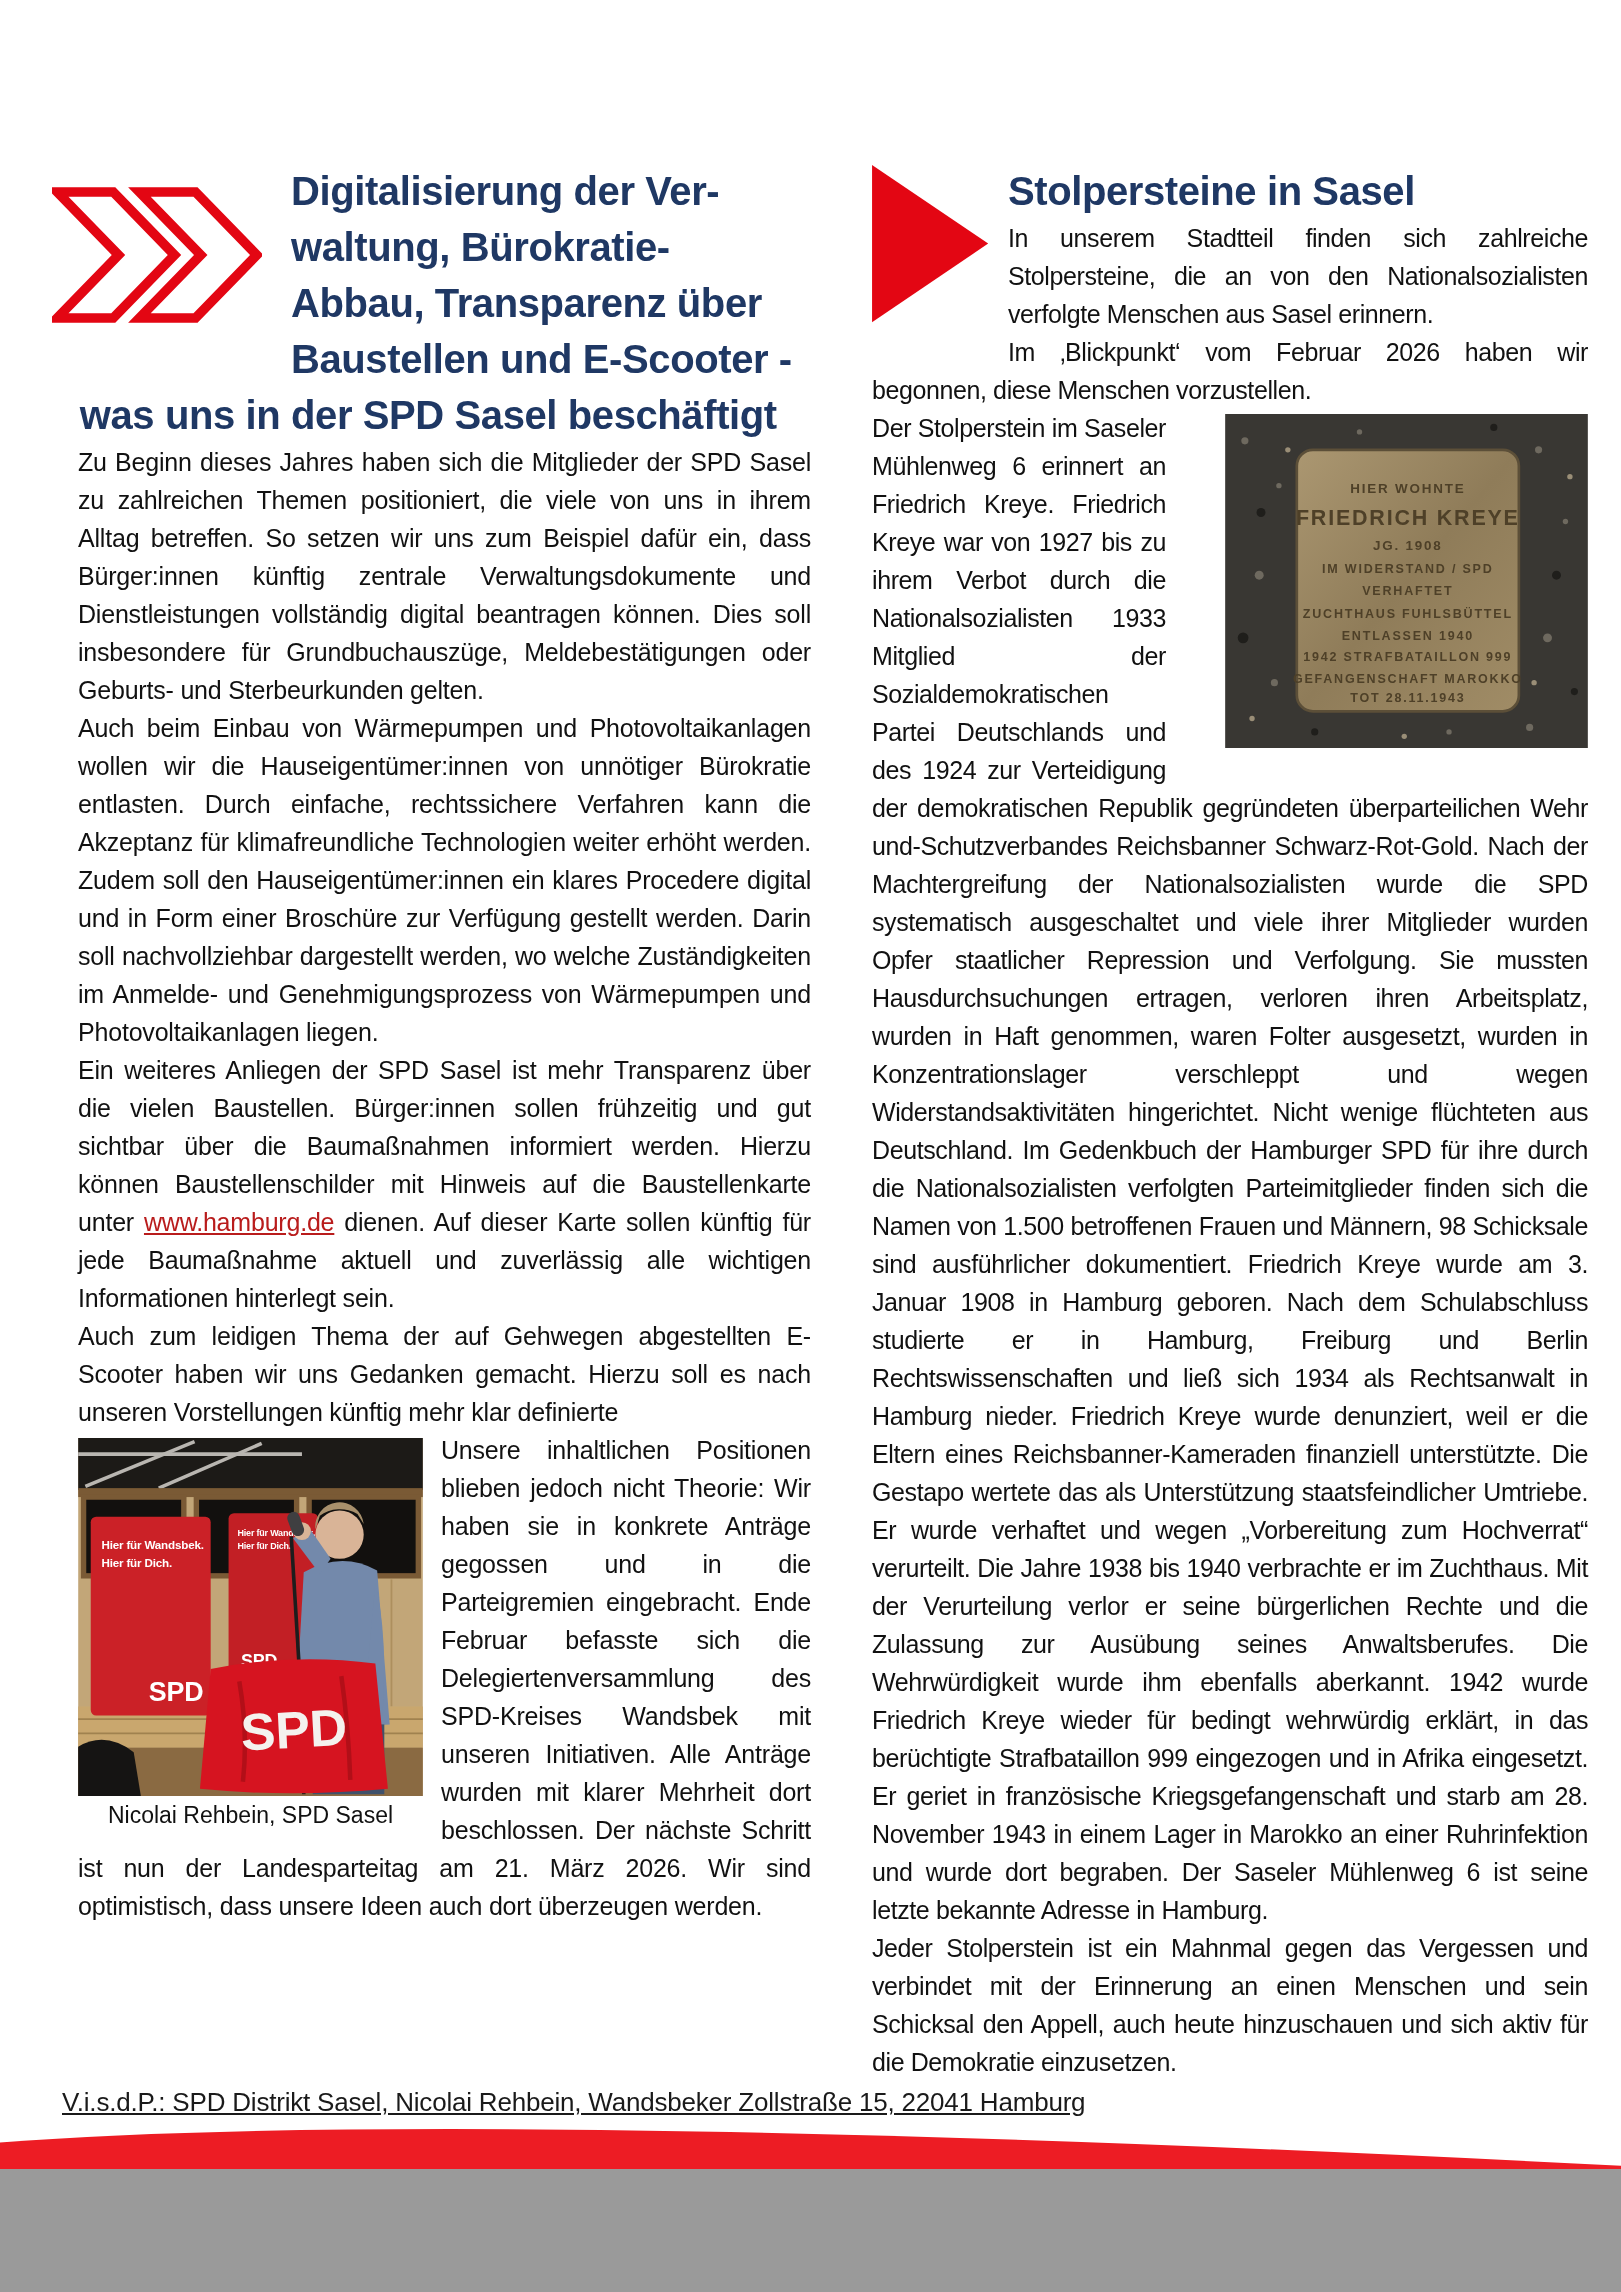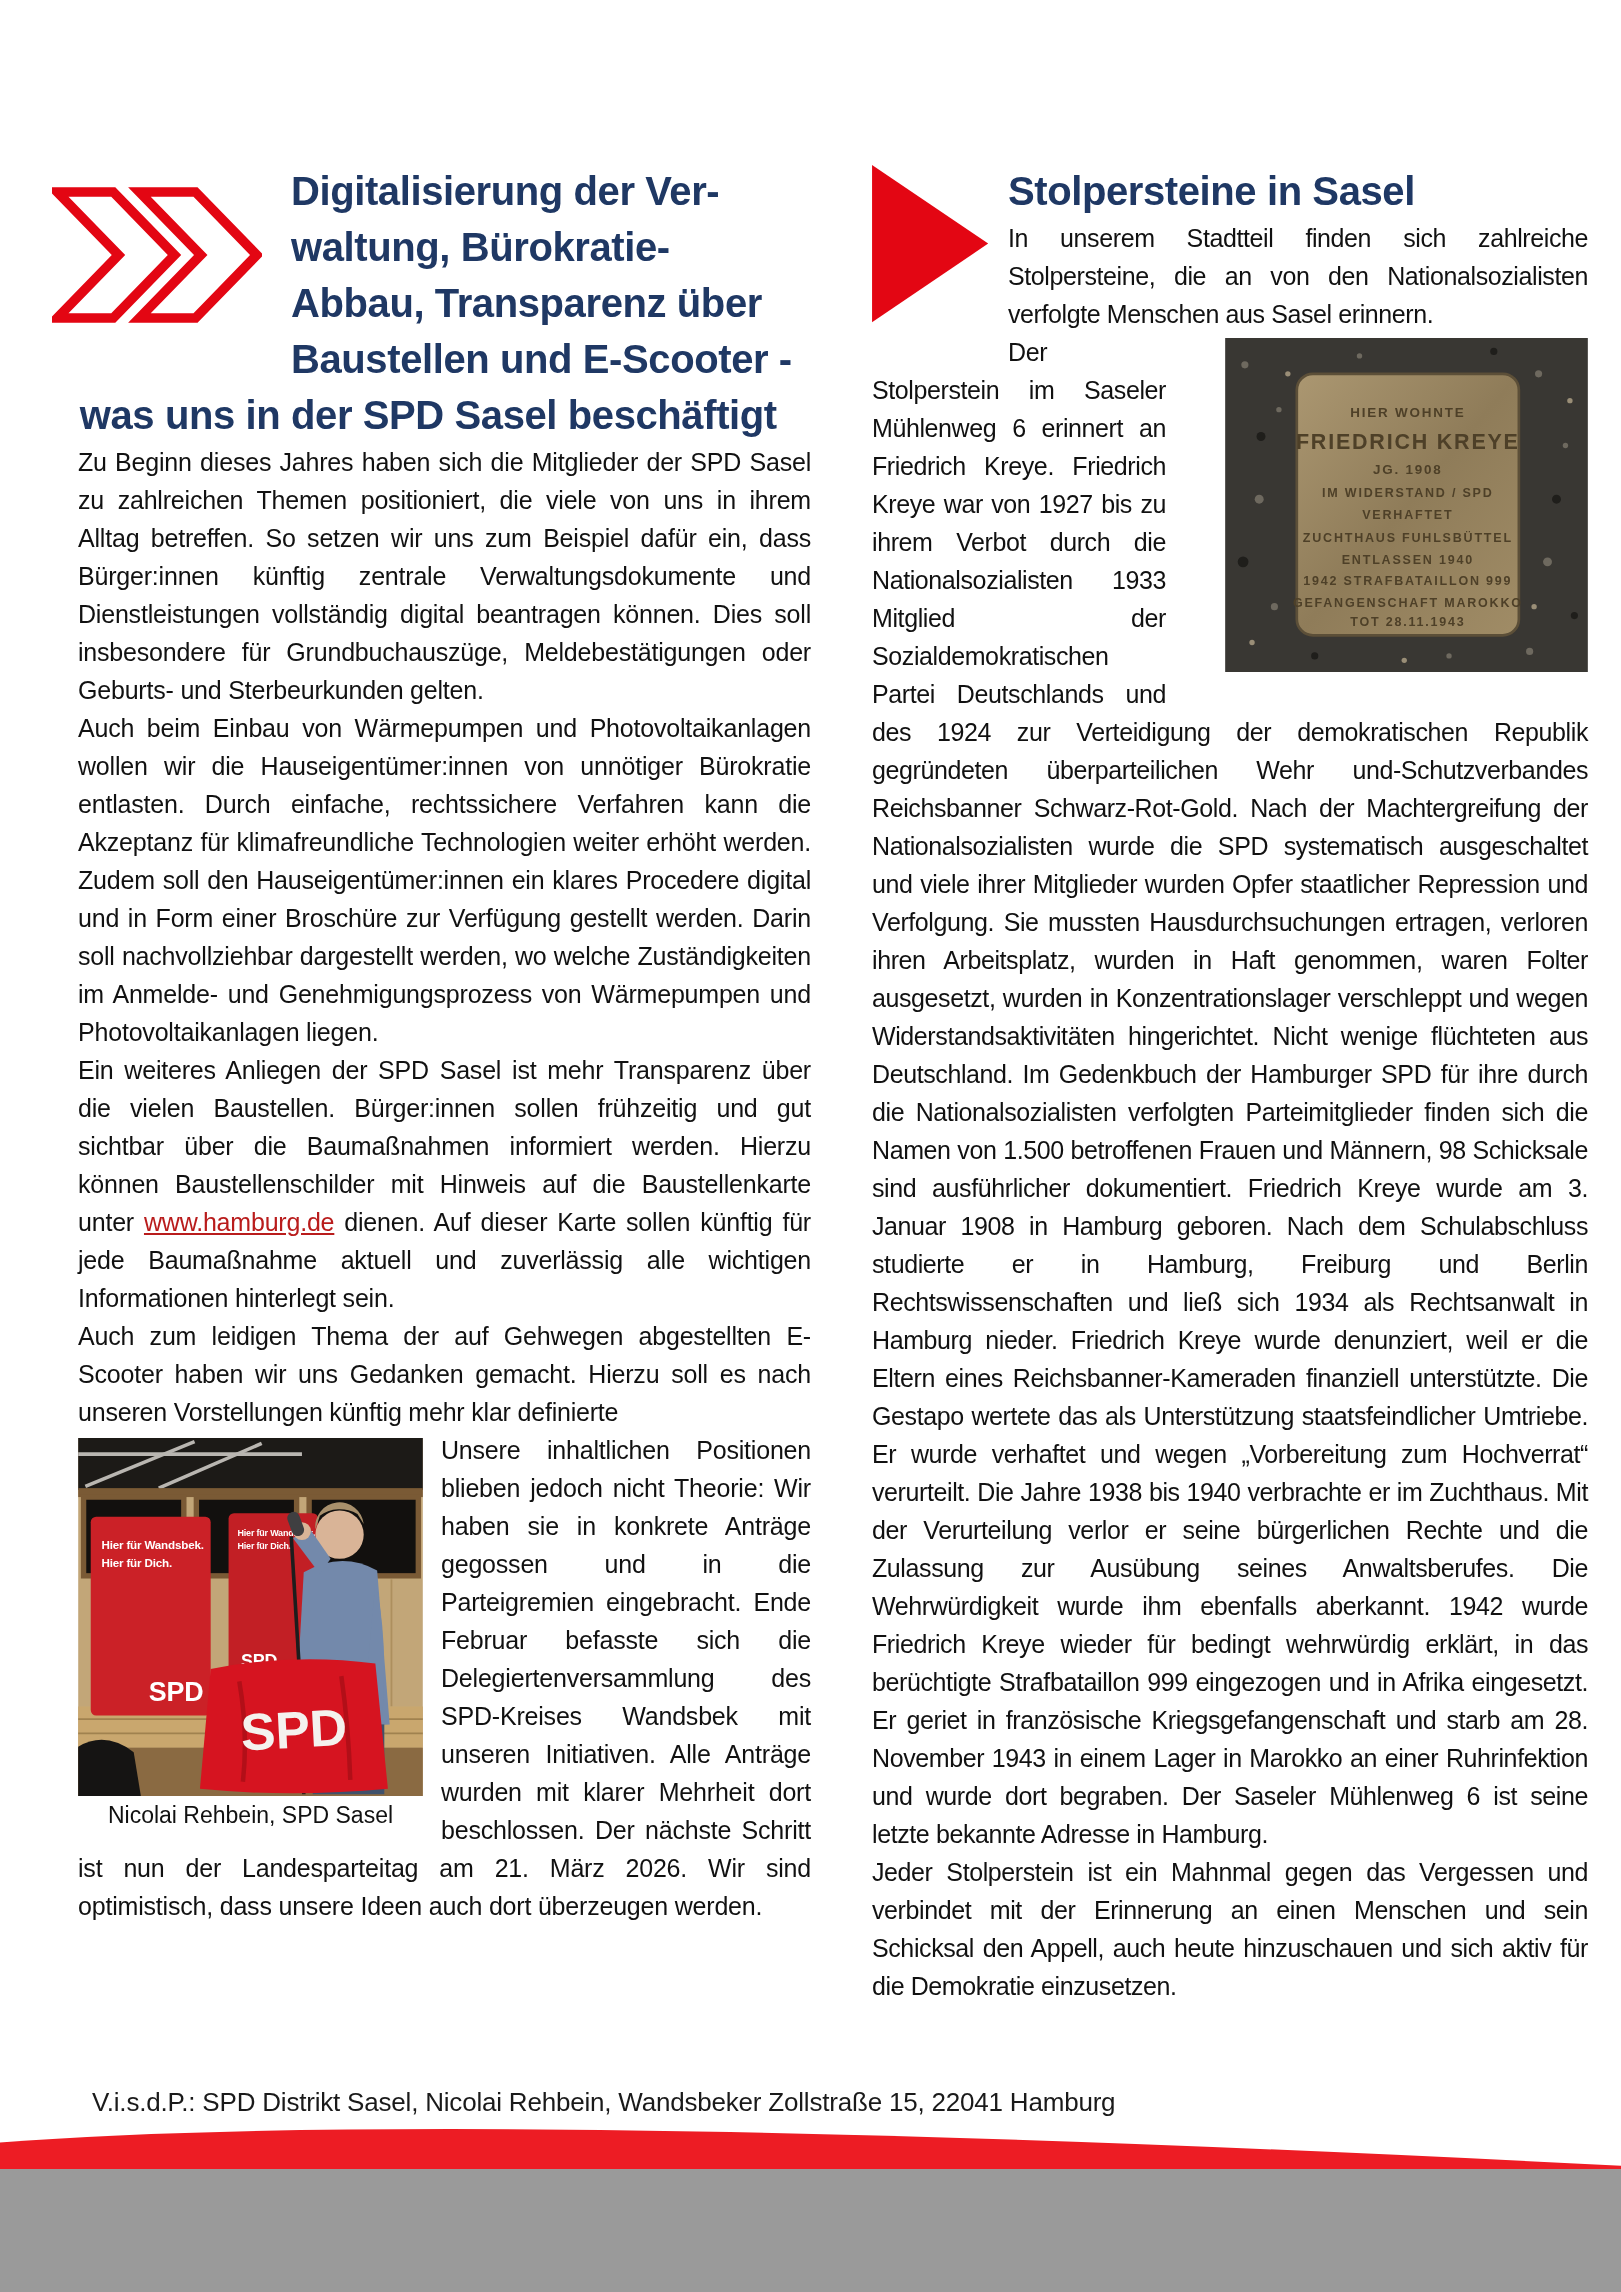--- a/index.html
+++ b/index.html
@@ -44,22 +44,22 @@
     display:block;text-align:right;
     font-size:23px;line-height:39px;letter-spacing:0;
     color:#111111;text-align-last:center;
   }
   .stone-float{
     float:right;margin:5.4px 0 9px 16px;display:block;
     width:363px;height:334px;padding-left:43px;
   }
 
   .footer{
-    position:absolute;left:92px;top:2087px;
-    font-size:26px;letter-spacing:-0.2px;color:#1a1a1a;
+    position:absolute;left:62px;top:2087px;
+    font-size:26px;letter-spacing:-0.2px;color:#1a1a1a;text-decoration:underline;
   }
   .band{position:absolute;left:0;top:2121px;}
 </style>
 </head>
 <body>
 
 <div class="page">
 
   <div class="logo">
     <svg width="210" height="142" viewBox="0 0 240 156">
@@ -146,20 +146,21 @@
   </div>
 
   <div class="col col-right">
     <span class="tri-float">
       <svg width="118" height="159" viewBox="0 0 132 178">
         <polygon points="0,0 130,88 0,176" fill="#e30613"></polygon>
       </svg>
     </span>
     <h1 class="headline">Stolpersteine in Sasel</h1>
     <p class="para">In unserem Stadtteil finden sich zahlreiche Stolpersteine, die an von den Nationalsozialisten verfolgte Menschen aus Sasel erinnern.</p>
+    <p class="para">Im ‚Blickpunkt‘ vom Februar 2026 haben wir begonnen, diese Menschen vorzustellen.</p>
 
     <p class="para">
       <span class="stone-float">
         <svg width="363" height="334" viewBox="0 0 405 373" style="font-size:28px">
           <defs>
             <linearGradient id="brassG" x1="0" y1="0" x2="1" y2="1">
               <stop offset="0" stop-color="#ab9771"></stop>
               <stop offset="0.5" stop-color="#8f7c59"></stop>
               <stop offset="1" stop-color="#a08c66"></stop>
             </linearGradient>

